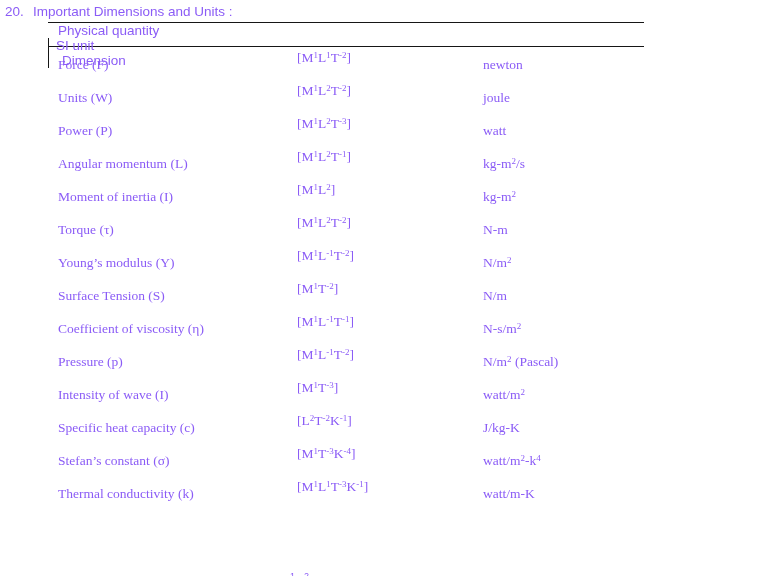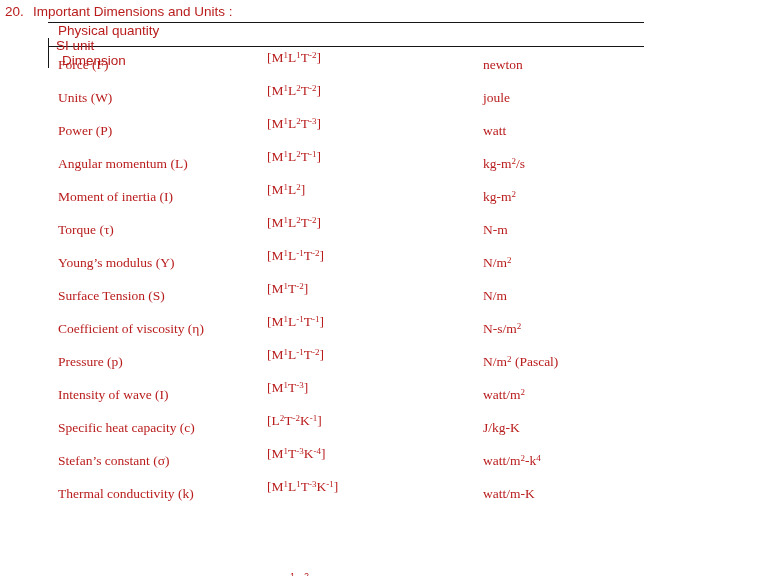--- a/index.html
+++ b/index.html
@@ -3,21 +3,21 @@
 <meta charset="utf-8">
 <style>
   * { margin: 0; padding: 0; box-sizing: border-box; }
   html, body { background: #ffffff; }
   .page {
     position: relative;
     width: 764px;
     height: 576px;
     background: #ffffff;
     overflow: hidden;
-    color: #b91c1c;
+    color: #8b5cf6;
     font-family: "Liberation Sans", sans-serif;
     font-size: 13.5px;
   }
   .title-row {
     position: absolute;
     left: 5px;
     top: 4px;
     white-space: nowrap;
   }
   .item-number { display: inline-block; width: 28px; }
@@ -52,21 +52,21 @@
     font-family: Liberation Serif, serif;
   }
   .cell-q {
     position: absolute;
     left: 10px;
     top: 7px;
     white-space: nowrap;
   }
   .cell-d {
     position: absolute;
-    left: 219px;
+    left: 249px;
     top: 0px;
     white-space: nowrap;
     text-align: right;
   }
   .cell-u {
     position: absolute;
     left: 414px;
     top: 7px;
     white-space: nowrap;
     margin-left: 21px;

